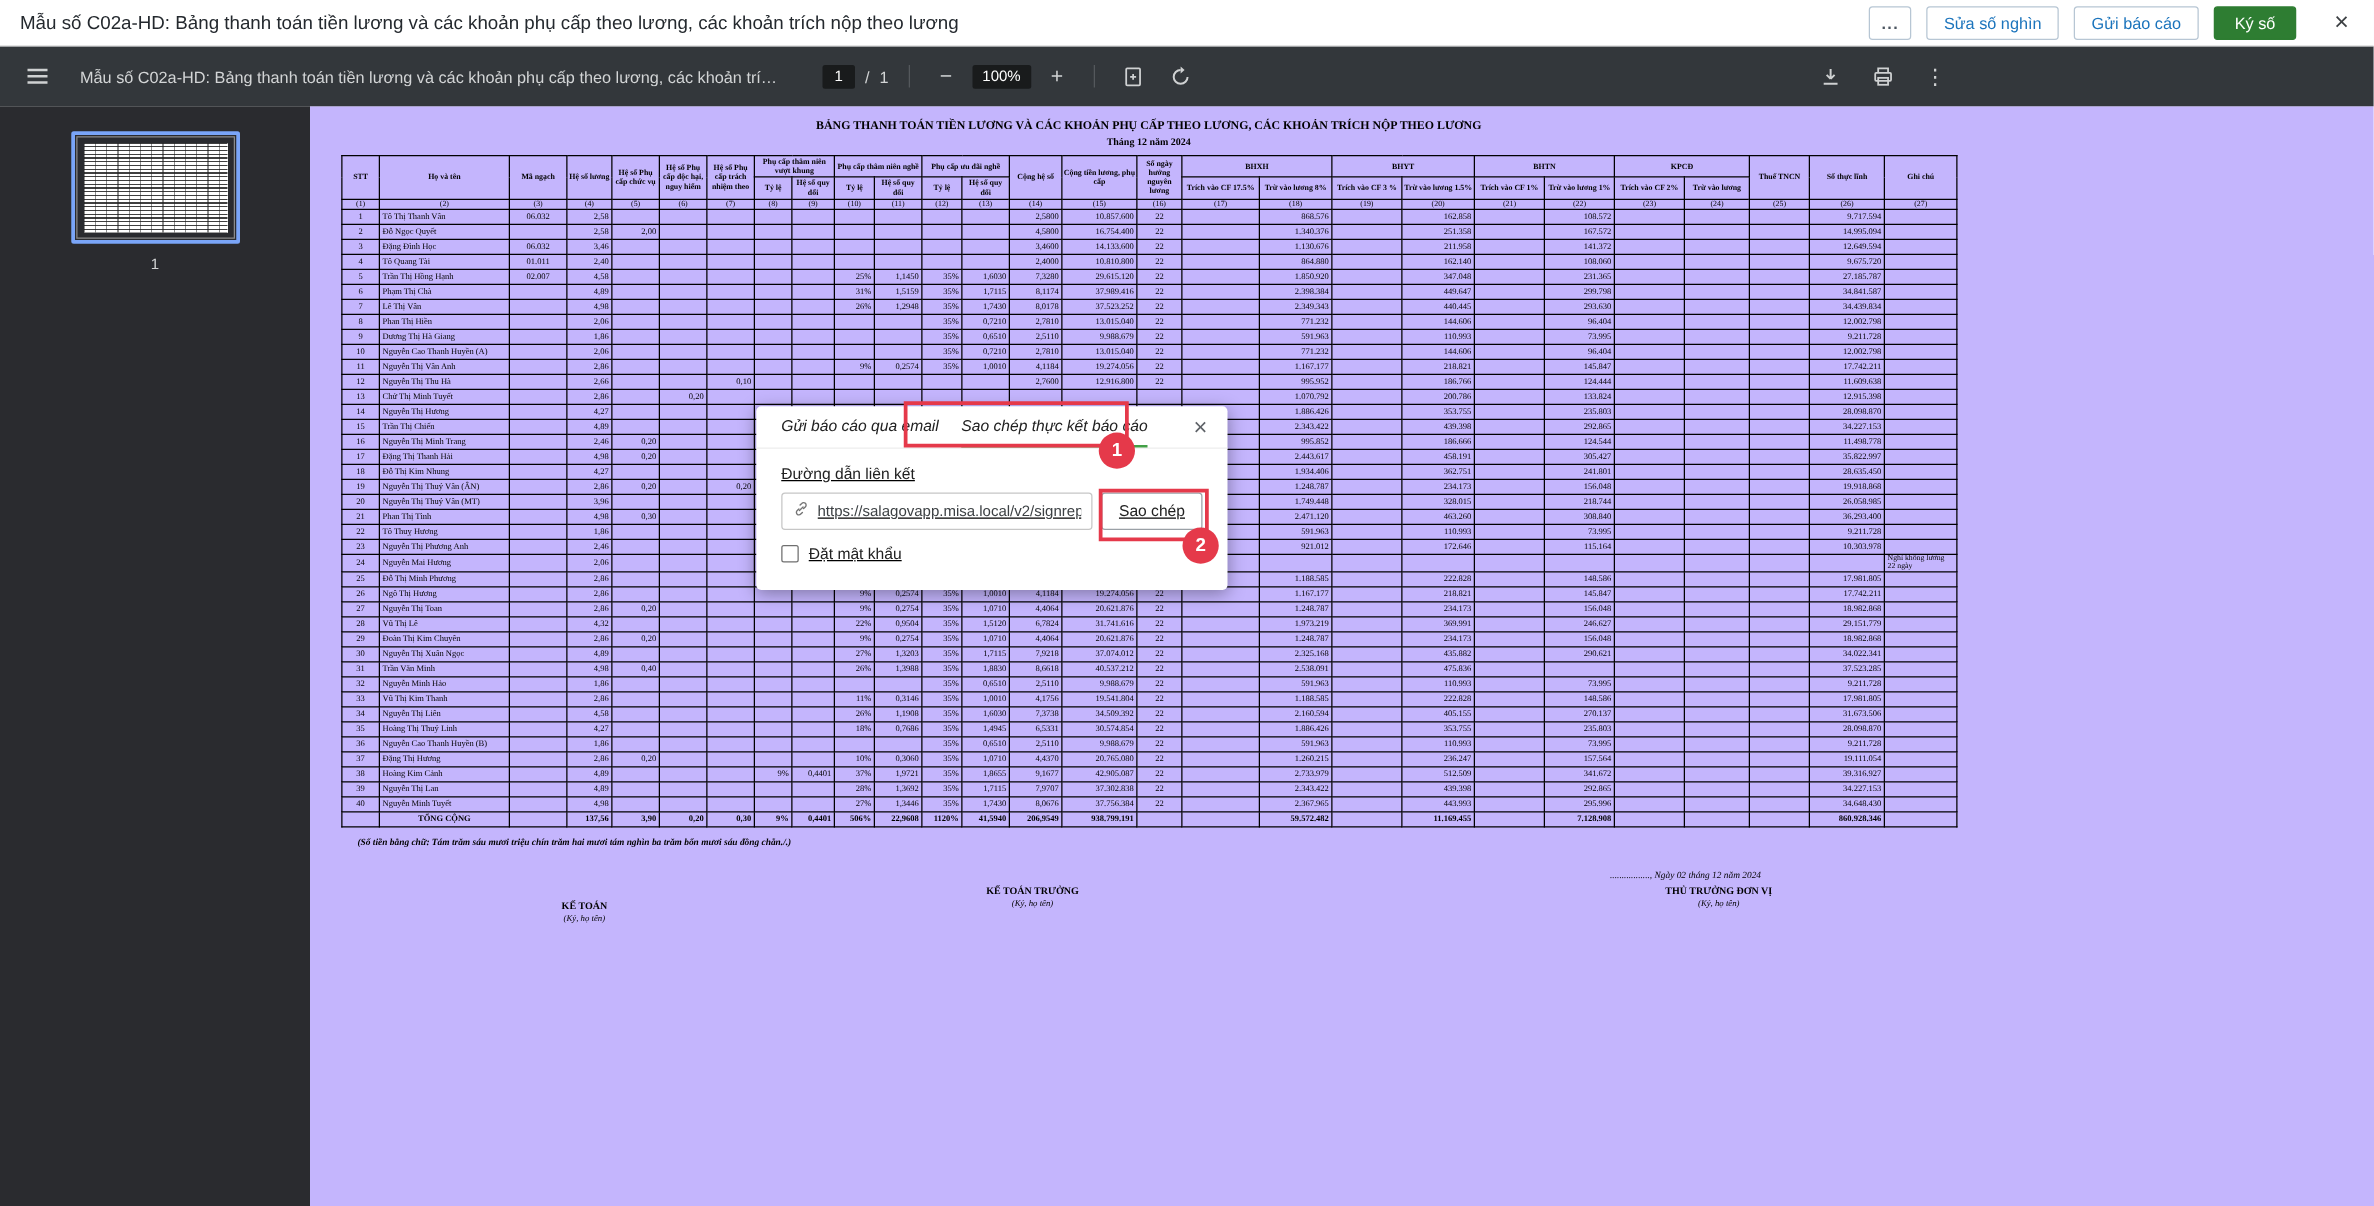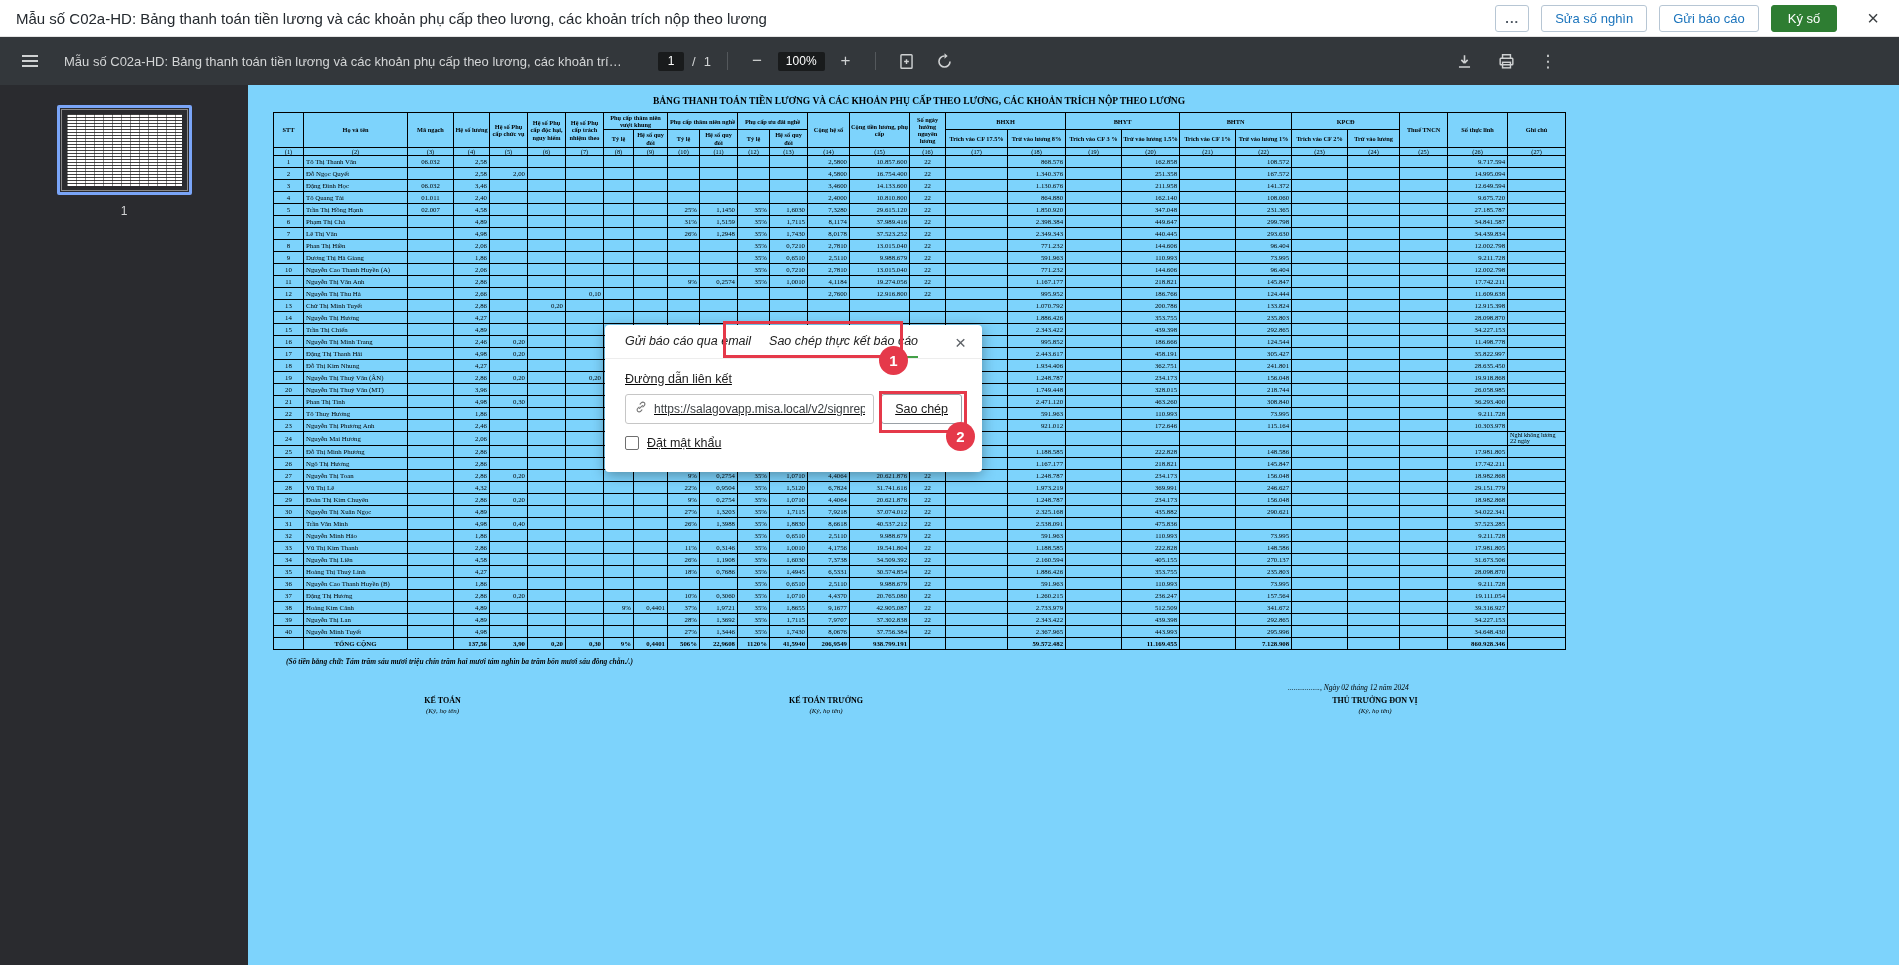--- a/index.html
+++ b/index.html
@@ -51,21 +51,21 @@
   .thumb-panel { width:248px; flex:none; background:#2a2b2f; padding-top:20px; }
   .thumb-sel { width:135px; margin:0 auto; border:3px solid #7aa5f8; border-radius:2px;
     padding:1px; cursor:pointer; background:#2a2b2f; }
   .thumb-img { height:82px; background:#fff; border:1px solid #8a8a8a;
     background-image:
       repeating-linear-gradient(to bottom, rgba(30,30,30,.85) 0 1px, transparent 1px 3px),
       repeating-linear-gradient(to right, rgba(30,30,30,.5) 0 1px, transparent 1px 9px);
     background-origin:content-box; padding:4px 5px; background-clip:content-box; }
   .thumb-label { text-align:center; color:#d2d3d4; font-size:12px; margin-top:9px; }
 
-  .doc-area { flex:1; position:relative; background:#7dd3fc; overflow:hidden; }
+  .doc-area { flex:1; position:relative; background:#c4b5fd; overflow:hidden; }
   .doc-content { width:1292px; margin:0 0 0 25px; padding-top:11px;
     font-family:"Liberation Serif","DejaVu Serif",serif; color:#000; }
   .doc-title { text-align:center; font-size:9.5px; font-weight:700; }
   .doc-subtitle { text-align:center; font-size:8px; font-weight:700; margin-top:3px; }
 
   
   table.paytable { border-collapse:collapse; table-layout:fixed; width:1292px; margin-top:6px; }
   .paytable th, .paytable td { border:1px solid #000; padding:0 2px; overflow:hidden; }
   .paytable thead th { font-size:6.3px; line-height:1.15; font-weight:700; text-align:center;
     vertical-align:middle; padding:1px 1px; }
@@ -79,21 +79,21 @@
   .paytable tbody td:nth-child(27) { text-align:left; font-size:6.2px; line-height:1.05; }
   .paytable tbody tr.total-row td { font-weight:700; }
   .paytable tbody tr.total-row td:nth-child(2) { text-align:center; }
 
   
   .doc-footer { position:relative; height:150px; }
   .amount-words { position:absolute; left:13px; top:7px; font-size:7.5px; font-weight:700;
     font-style:italic; }
   .date-line { position:absolute; left:1015px; top:33px; font-size:7.5px; font-style:italic; }
   .sig { position:absolute; top:46px; text-align:center; }
-  .sig-1 { left:102px; width:135px; }
+  .sig-1 { left:127px; width:135px;margin-top:12px; }
   .sig-2 { left:478px; width:150px; }
   .sig-3 { left:1012px; width:180px; }
   .sig-title { font-size:8px; font-weight:700; }
   .sig-note { font-size:7px; font-style:italic; margin-top:2px; }
 
   
   .modal { position:fixed; left:605px; top:325px; width:377px; height:147px; background:#fff;
     border-radius:4px; box-shadow:0 3px 14px rgba(0,0,0,.35); z-index:50;
     font-family:"Liberation Sans","DejaVu Sans",sans-serif; }
   .modal-tabs { display:flex; align-items:stretch; gap:18px; padding:0 20px; height:34px;
@@ -195,20 +195,21 @@
   <aside class="thumb-panel">
     <div class="thumb-sel">
       <div class="thumb-img"></div>
     </div>
     <div class="thumb-label">1</div>
   </aside>
 
   <main class="doc-area">
     <div class="doc-content">
       <div class="doc-title">BẢNG THANH TOÁN TIỀN LƯƠNG VÀ CÁC KHOẢN PHỤ CẤP THEO LƯƠNG, CÁC KHOẢN TRÍCH NỘP THEO LƯƠNG</div>
+      <div class="doc-subtitle">Tháng 12 năm 2024</div>
 
       <table class="paytable">
         <colgroup>
           <col style="width:30px">
             <col style="width:104px">
             <col style="width:46px">
             <col style="width:36px">
           <col style="width:38px">
             <col style="width:38px">
             <col style="width:38px">

